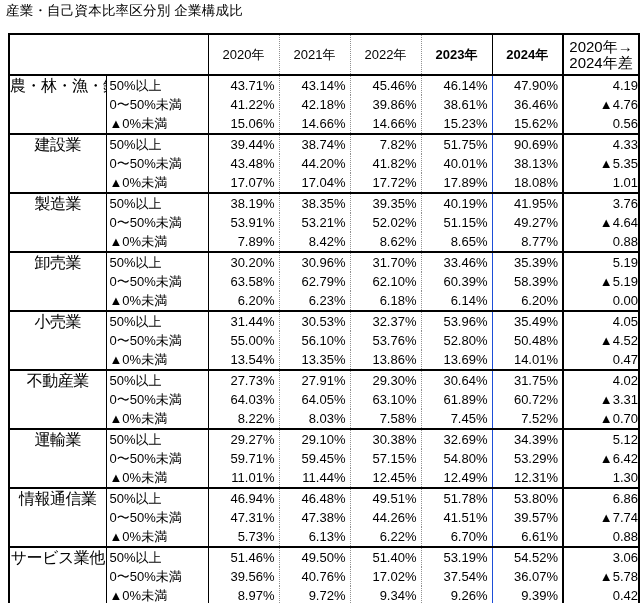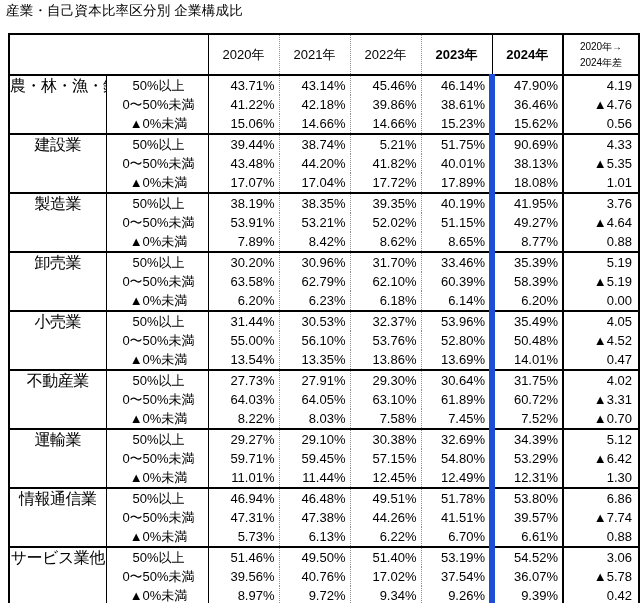--- a/index.html
+++ b/index.html
@@ -40,53 +40,53 @@
     text-align: center;
     vertical-align: middle;
     border-bottom: 2px solid #000;
     padding: 0;
     white-space: nowrap;
   }
   th.corner      { border-right: 1px solid #000; }
   th.year-sep    { border-right: 1px dotted #909090; }
   th.year-solid  { border-right: 1px solid #000; font-weight: bold; }
   th.year-last   { border-right: 2px solid #000; font-weight: bold; }
-  th.diff-head   { line-height: 16px; font-size: 10px; }
+  th.diff-head   { line-height: 16px; font-size: 15px; }
 
   tbody td {
     height: 19px;
     line-height: 19px;
     padding: 0;
     white-space: nowrap;
     overflow: hidden;
   }
   tbody tr.group-start td { border-top: 2px solid #000; }
 
   td.industry {
     text-align: center;
     vertical-align: top;
     border-right: 1px solid #000;
     font-size: 16px;
     letter-spacing: -0.5px;
   }
   td.cat {
-    text-align: center;
+    text-align: left;
     padding-left: 3px;
     border-right: 1px solid #000;
   }
   td.val {
     text-align: right;
     padding-right: 4px;
   }
   td.vcol-0, td.vcol-1, td.vcol-2 { border-right: 1px dotted #909090; }
-  td.vcol-3 { border-right: 6px solid #1d4ed8; }
+  td.vcol-3 { border-right: 1px solid #1d4ed8; }
   td.vcol-4 { border-right: 2px solid #000; }
   td.diff {
     text-align: right;
-    padding-right: 6px;
+    padding-right: 0;
   }
 
   .footer {
     width: 630px;
     margin-left: 8px;
     margin-top: 4px;
     text-align: right;
     font-size: 13.5px;
     line-height: 17px;
     white-space: nowrap;
@@ -147,21 +147,21 @@
           <td class="val vcol-2">14.66%</td>
           <td class="val vcol-3">15.23%</td>
           <td class="val vcol-4">15.62%</td>
           <td class="diff">0.56</td>
         </tr>
         <tr class="group-start">
           <td class="industry" rowspan="3">建設業</td>
           <td class="cat">50%以上</td>
           <td class="val vcol-0">39.44%</td>
           <td class="val vcol-1">38.74%</td>
-          <td class="val vcol-2">5.21%</td>
+          <td class="val vcol-2">7.82%</td>
           <td class="val vcol-3">51.75%</td>
           <td class="val vcol-4">90.69%</td>
           <td class="diff">4.33</td>
         </tr>
         <tr>
           <td class="cat">0〜50%未満</td>
           <td class="val vcol-0">43.48%</td>
           <td class="val vcol-1">44.20%</td>
           <td class="val vcol-2">41.82%</td>
           <td class="val vcol-3">40.01%</td>

